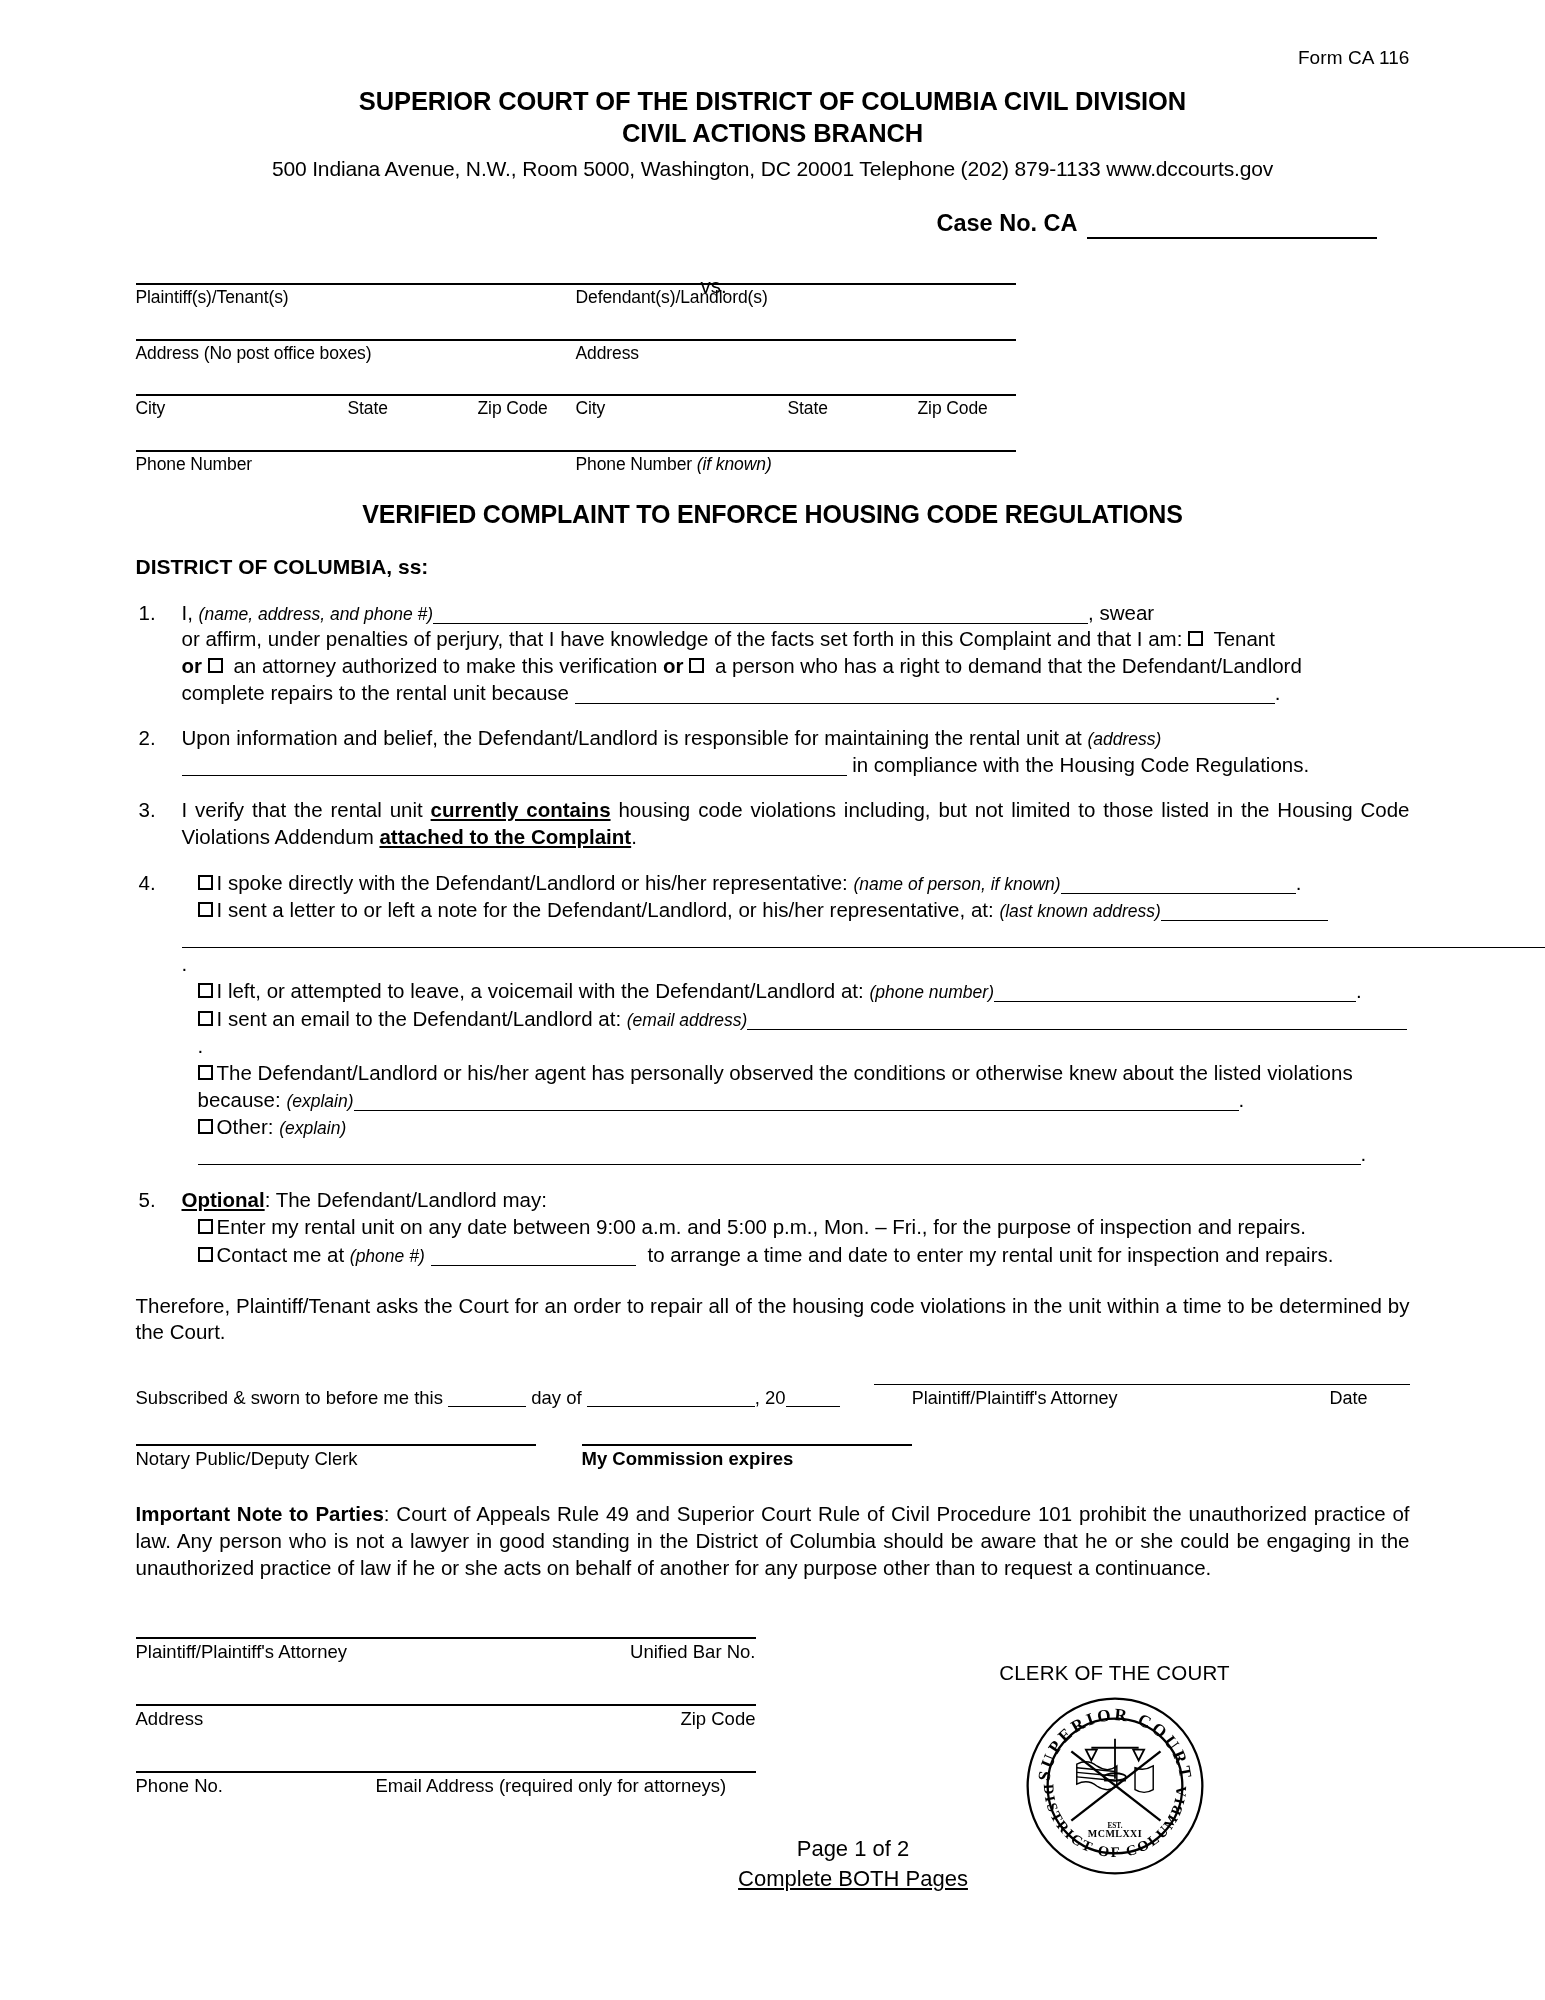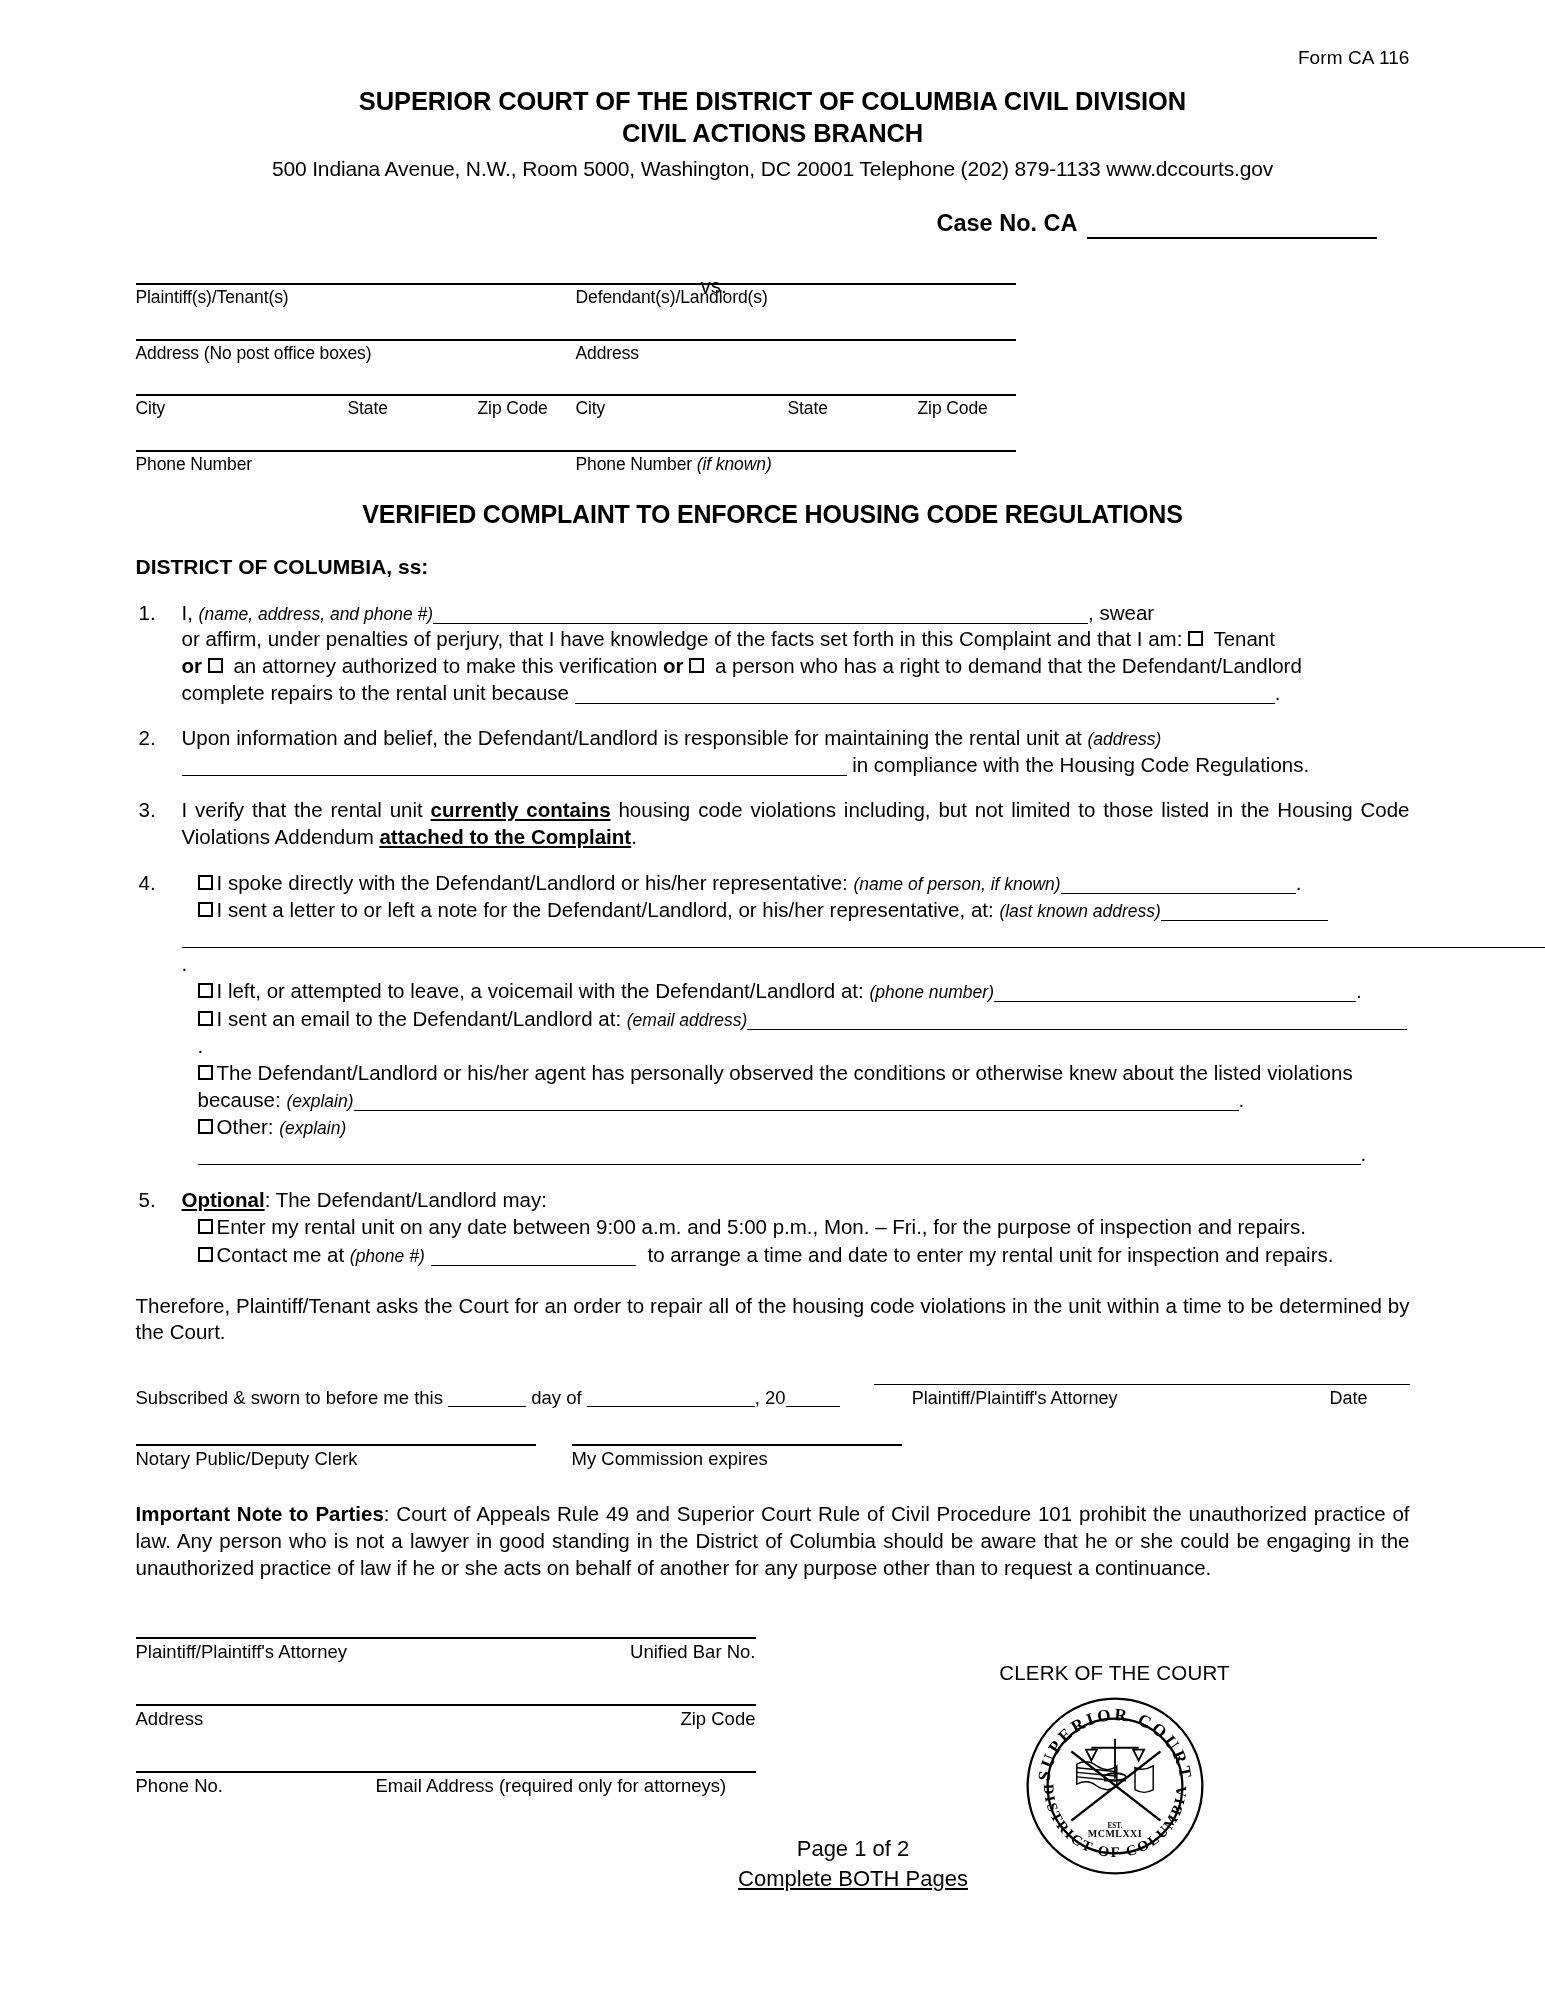--- a/index.html
+++ b/index.html
@@ -191,21 +191,21 @@
     display: flex;
     justify-content: space-between;
     font-size: 18px;
     padding: 2px 42px 0 38px;
   }
   .notary-sig-row {
     display: flex;
     margin-top: 30px;
   }
   .ns-col1 { width: 400px; }
-  .ns-col2 { width: 330px; margin-left: 36px;}
+  .ns-col2 { width: 330px; margin-left: 46px; font-weight: bold;}
   .ns-col1 .rule, .ns-col2 .rule { border-bottom: 2.2px solid #000; height: 4px;}
   .ns-cap { font-size: 18.5px; margin-top: 1px; }
 
   
   .important {
     margin-top: 30px;
     text-align: justify;
     font-size: 20.5px;
     line-height: 1.3;
   }

